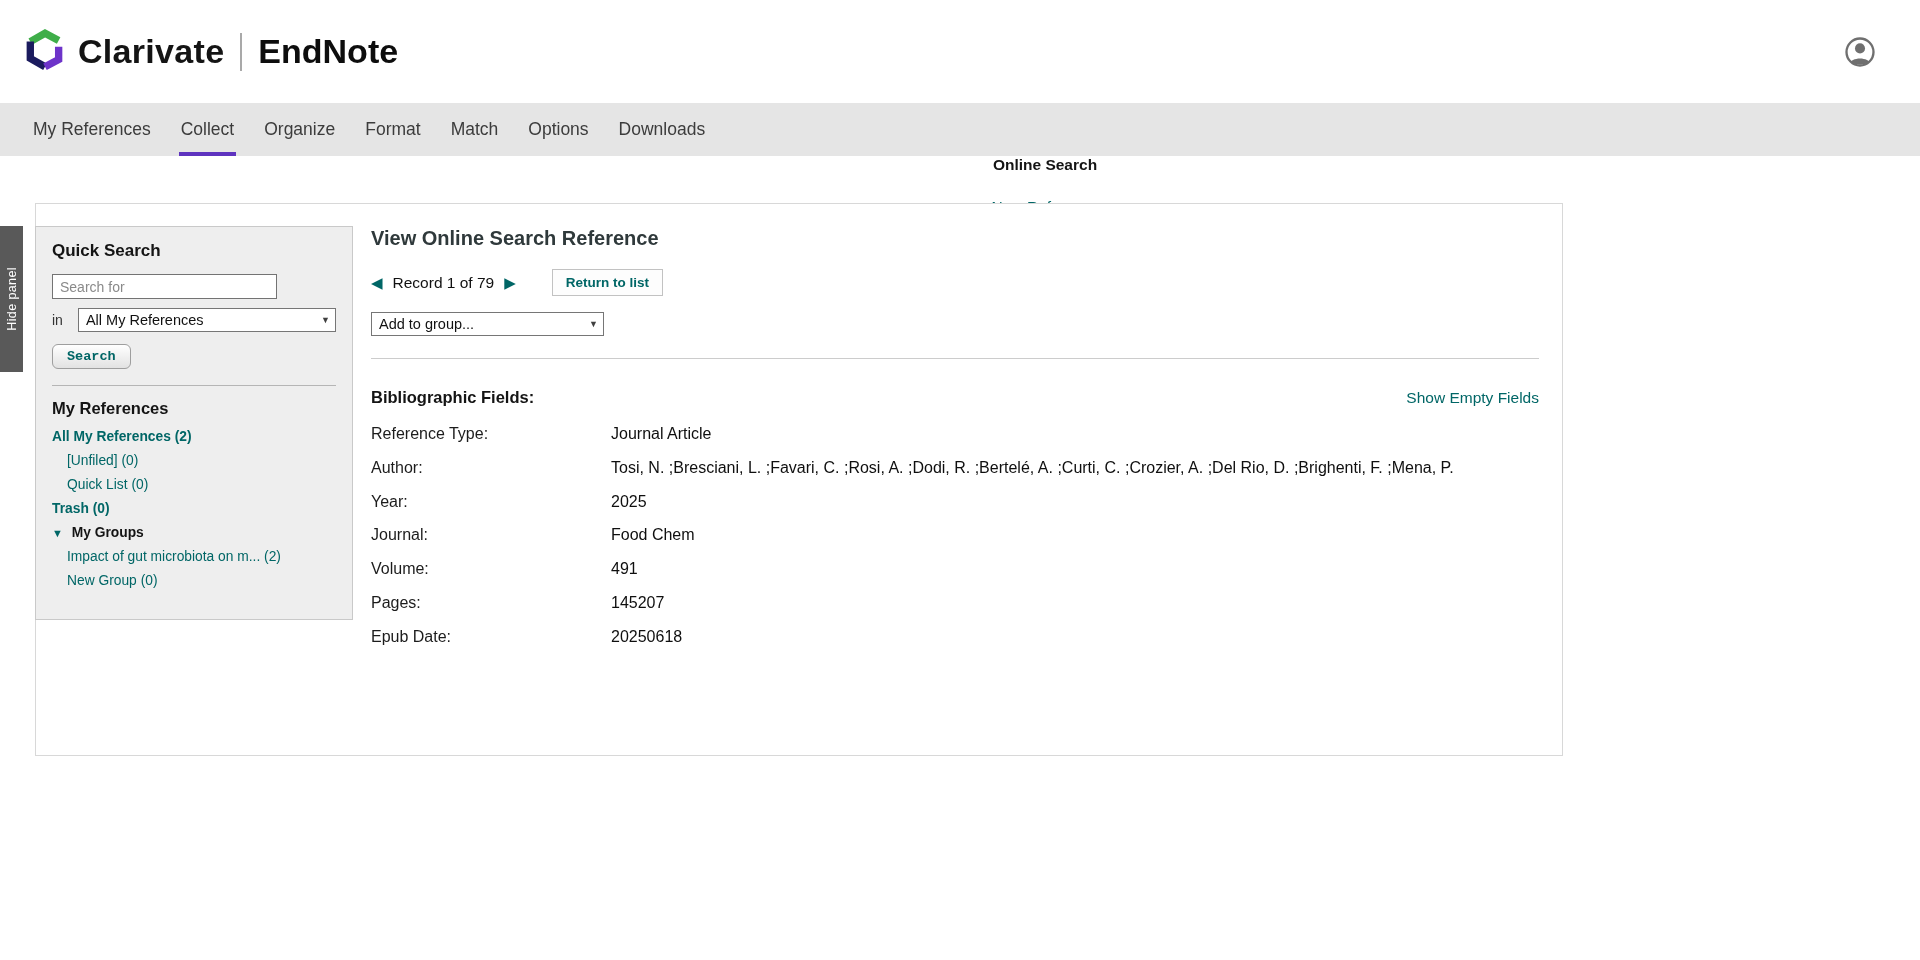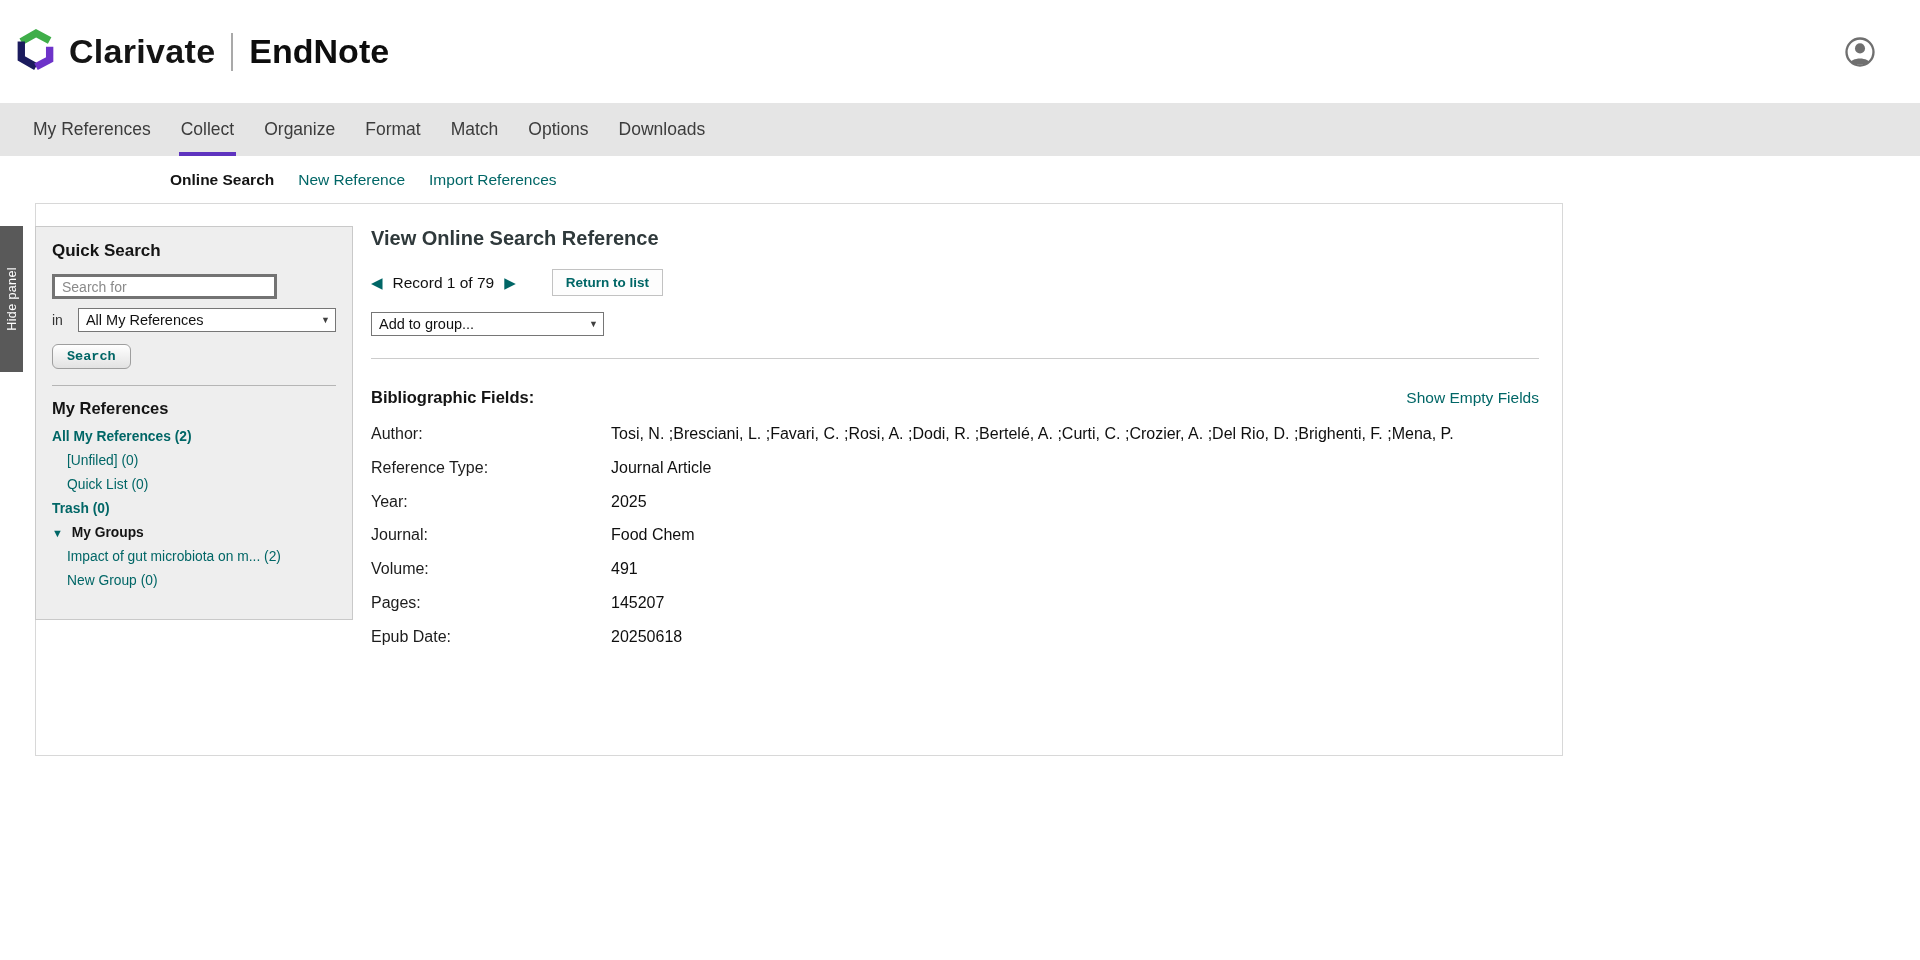--- a/index.html
+++ b/index.html
@@ -9,21 +9,21 @@
     background:#ffffff;
     font-family:"Liberation Sans", sans-serif;
     color:#1a1a1a;
     overflow:hidden;
   }
 
   
   .app-header {
     height:103px;
     display:flex; align-items:center; justify-content:space-between;
-    padding:0 42px 0 15px;
+    padding:0 42px 0 24px;
     background:#fff;
   }
   .logo-area { display:flex; align-items:center; }
   .logo-mark { margin-right:12px; }
   .brand-text { font-size:34px; font-weight:bold; color:#141414; letter-spacing:0.3px; }
   .logo-sep { width:2px; height:38px; background:#a9a9a9; margin:0 16px; }
   .product-text { font-size:34px; font-weight:bold; color:#0d0d0d;text-align:right; }
   .avatar { width:36px; height:36px; cursor:pointer; }
 
   
@@ -42,21 +42,21 @@
   }
   .nav-item.active::after {
     content:""; position:absolute; left:13px; right:13px; bottom:0;
     height:4px; background:#5e33bf;
   }
 
   
   .subnav {
     height:47px; background:#fff;
     display:flex; align-items:center;
-    padding-left:170px; gap:24px;
+    padding-left:170px; gap:24px;flex-direction:column;
   }
   .subnav-item { font-size:15.5px; color:#006666; cursor:pointer; white-space:nowrap; }
   .subnav-item.active { color:#141414; font-weight:bold; }
 
   
   .content-outer { position:relative; }
   .hide-panel {
     position:absolute; left:0; top:23px;
     width:23px; height:146px;
     background:#595959; color:#fff;
@@ -80,21 +80,21 @@
     position:absolute; left:-1px; top:22px;
     width:318px;
     background:#eeeeee;
     border:1px solid #c9c9c9;
     padding:14px 16px 22px 16px;
     z-index:2;
   }
   .qs-title { font-size:17px; font-weight:bold; margin:0 0 13px 0; color:#141414; }
   .search-input {
     width:225px; height:25px;
-    border:3px solid #737373;
+    border:1px solid #737373;
     padding:2px 7px; font-size:14px;
     font-family:"Liberation Sans", sans-serif;
     background:#fff; color:#333;
   }
   .search-input::placeholder { color:#8a8a8a; }
   .in-row { display:flex; align-items:center; gap:15px; margin-top:9px; font-size:14px; color:#333; }
   .fake-select {
     background:#fff; border:1px solid #767676;
     height:24px; display:flex; align-items:center; justify-content:space-between;
     padding:0 5px 0 7px; font-size:14.5px; color:#111;
@@ -260,28 +260,28 @@
 
       <hr class="main-divider">
 
       <div class="biblio-header">
         <h3 class="biblio-title">Bibliographic Fields:</h3>
         <a class="show-empty">Show Empty Fields</a>
       </div>
 
       <div class="fields">
         <div class="frow">
+          <div class="flabel">Reference Type:</div>
+          <div class="fvalue">Journal Article</div>
+        </div>
+        <div class="frow">
           <div class="flabel">Author:</div>
           <div class="fvalue">Tosi, N. ;Bresciani, L. ;Favari, C. ;Rosi, A. ;Dodi, R. ;Bertelé, A. ;Curti, C. ;Crozier, A. ;Del Rio, D. ;Brighenti, F. ;Mena, P.</div>
         </div>
         <div class="frow">
-          <div class="flabel">Reference Type:</div>
-          <div class="fvalue">Journal Article</div>
-        </div>
-        <div class="frow">
           <div class="flabel">Year:</div>
           <div class="fvalue">2025</div>
         </div>
         <div class="frow">
           <div class="flabel">Journal:</div>
           <div class="fvalue">Food Chem</div>
         </div>
         <div class="frow">
           <div class="flabel">Volume:</div>
           <div class="fvalue">491</div>

